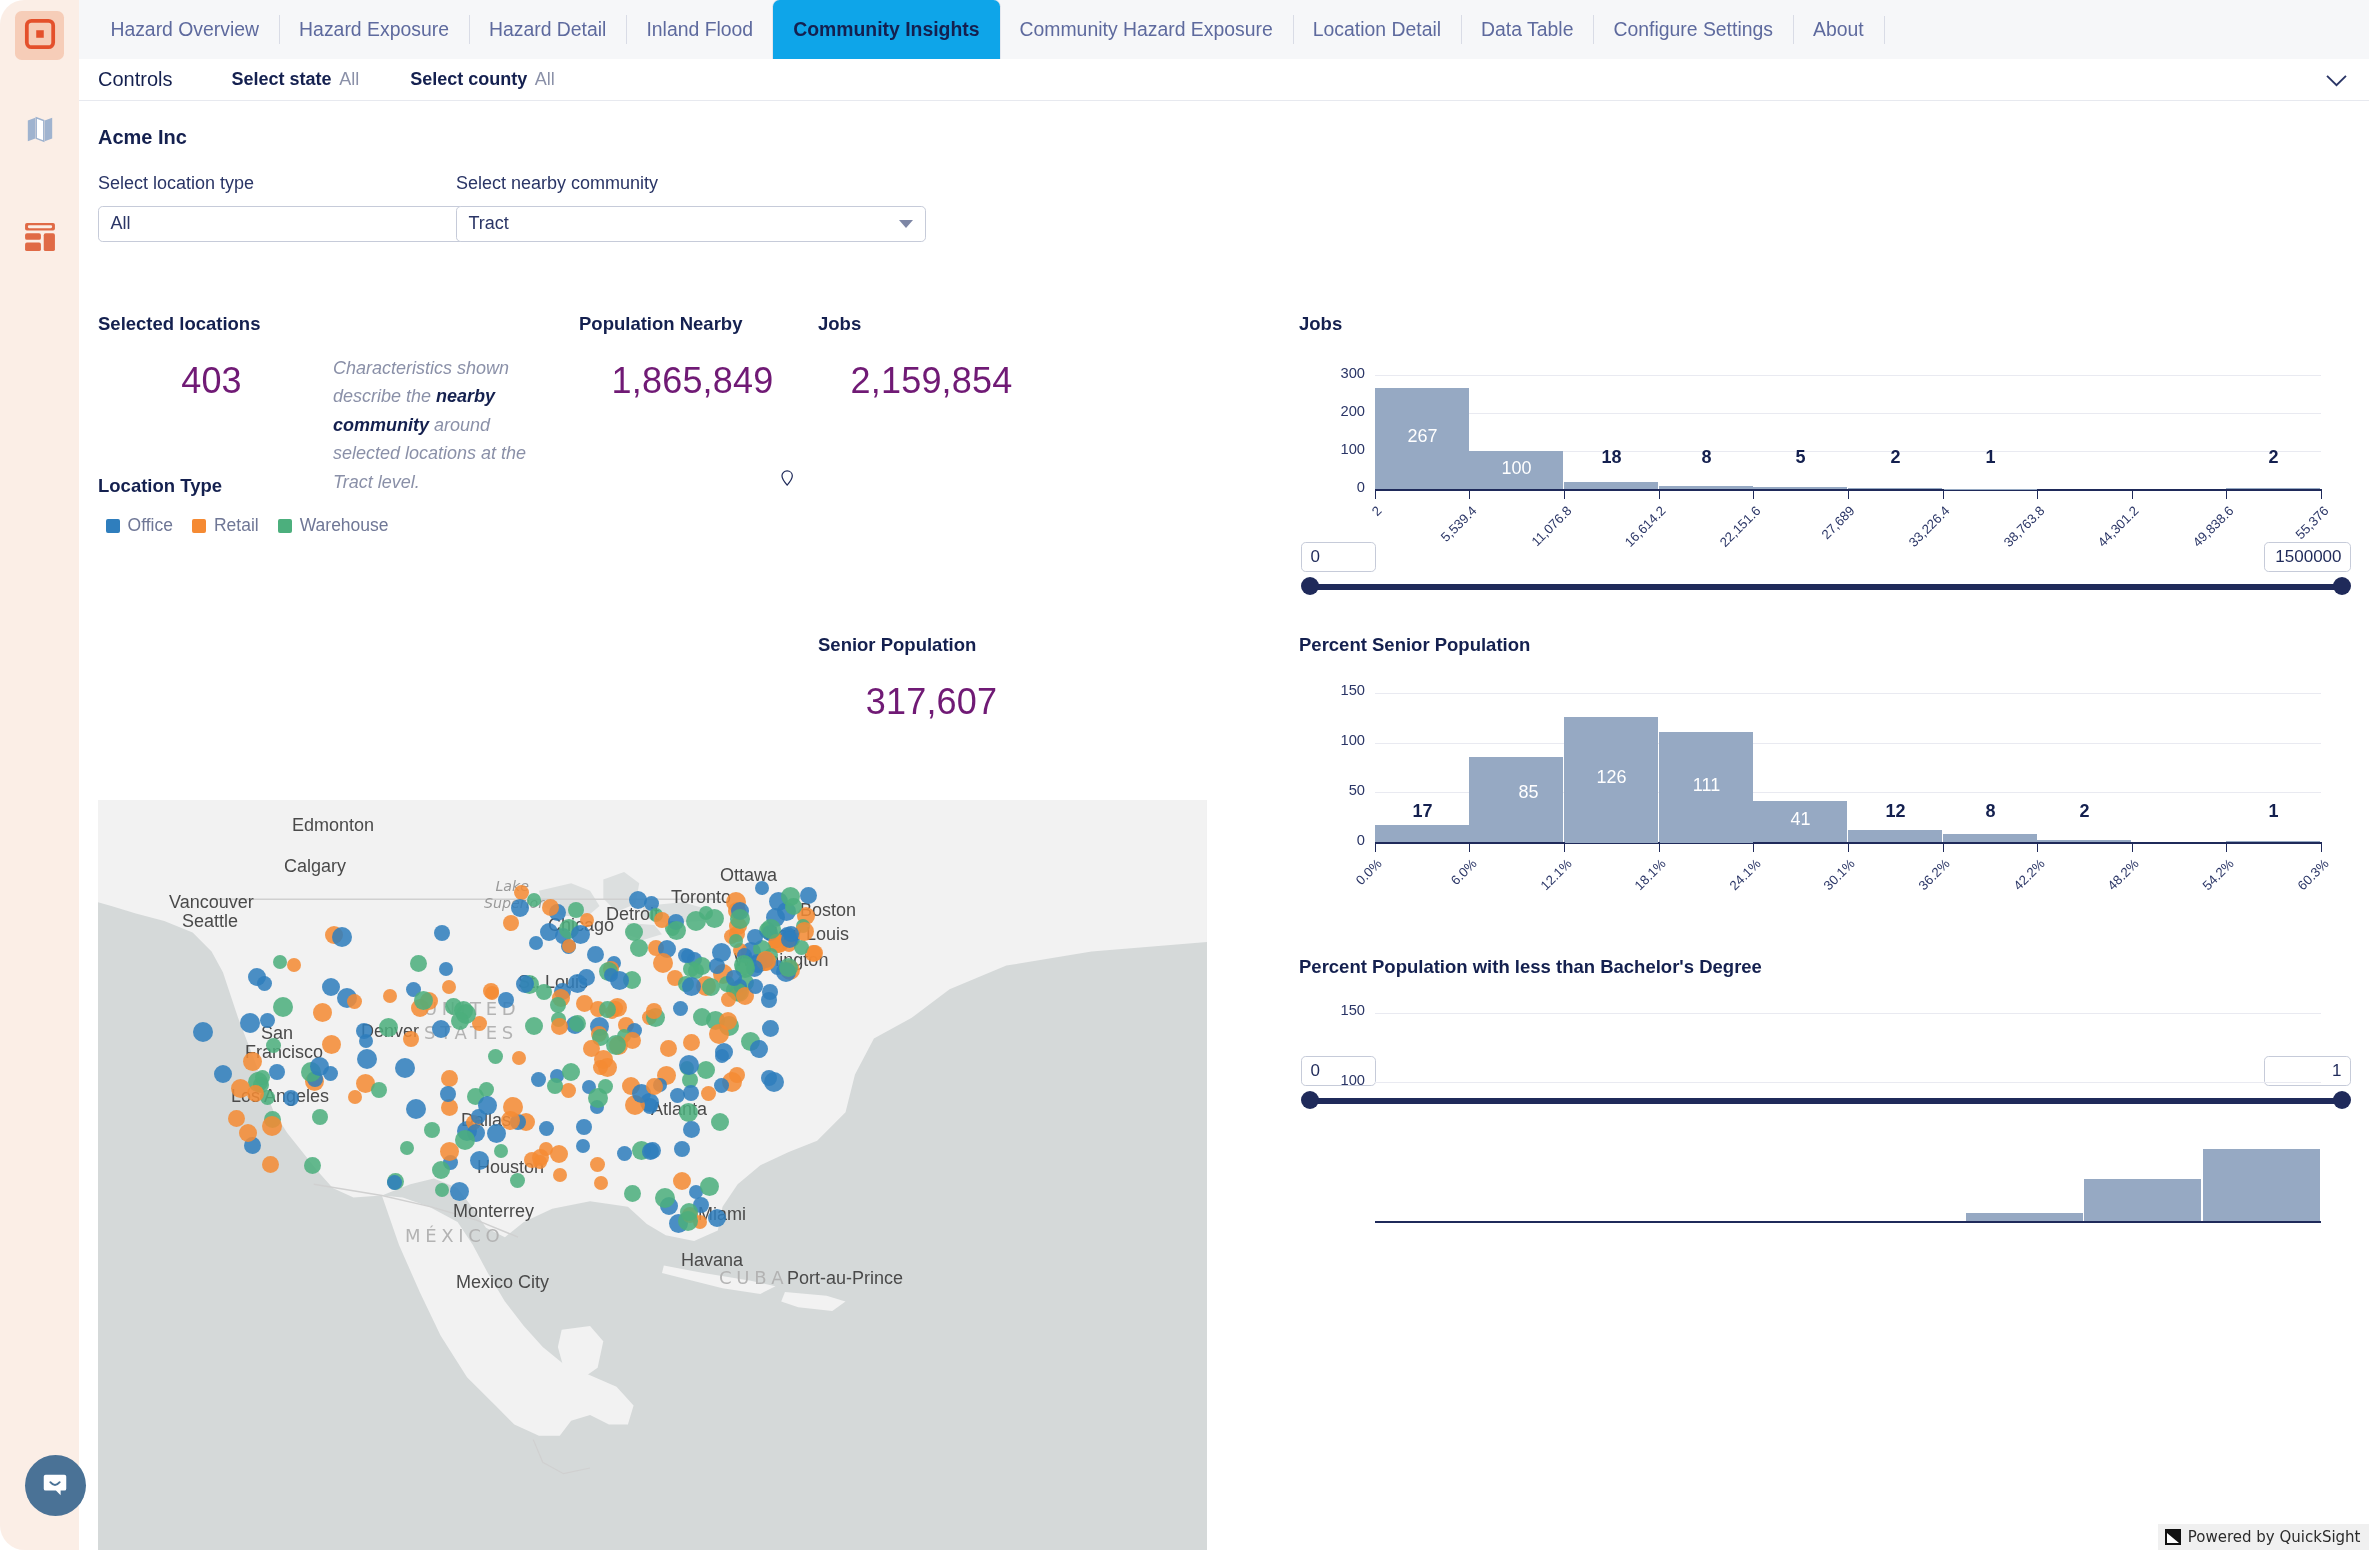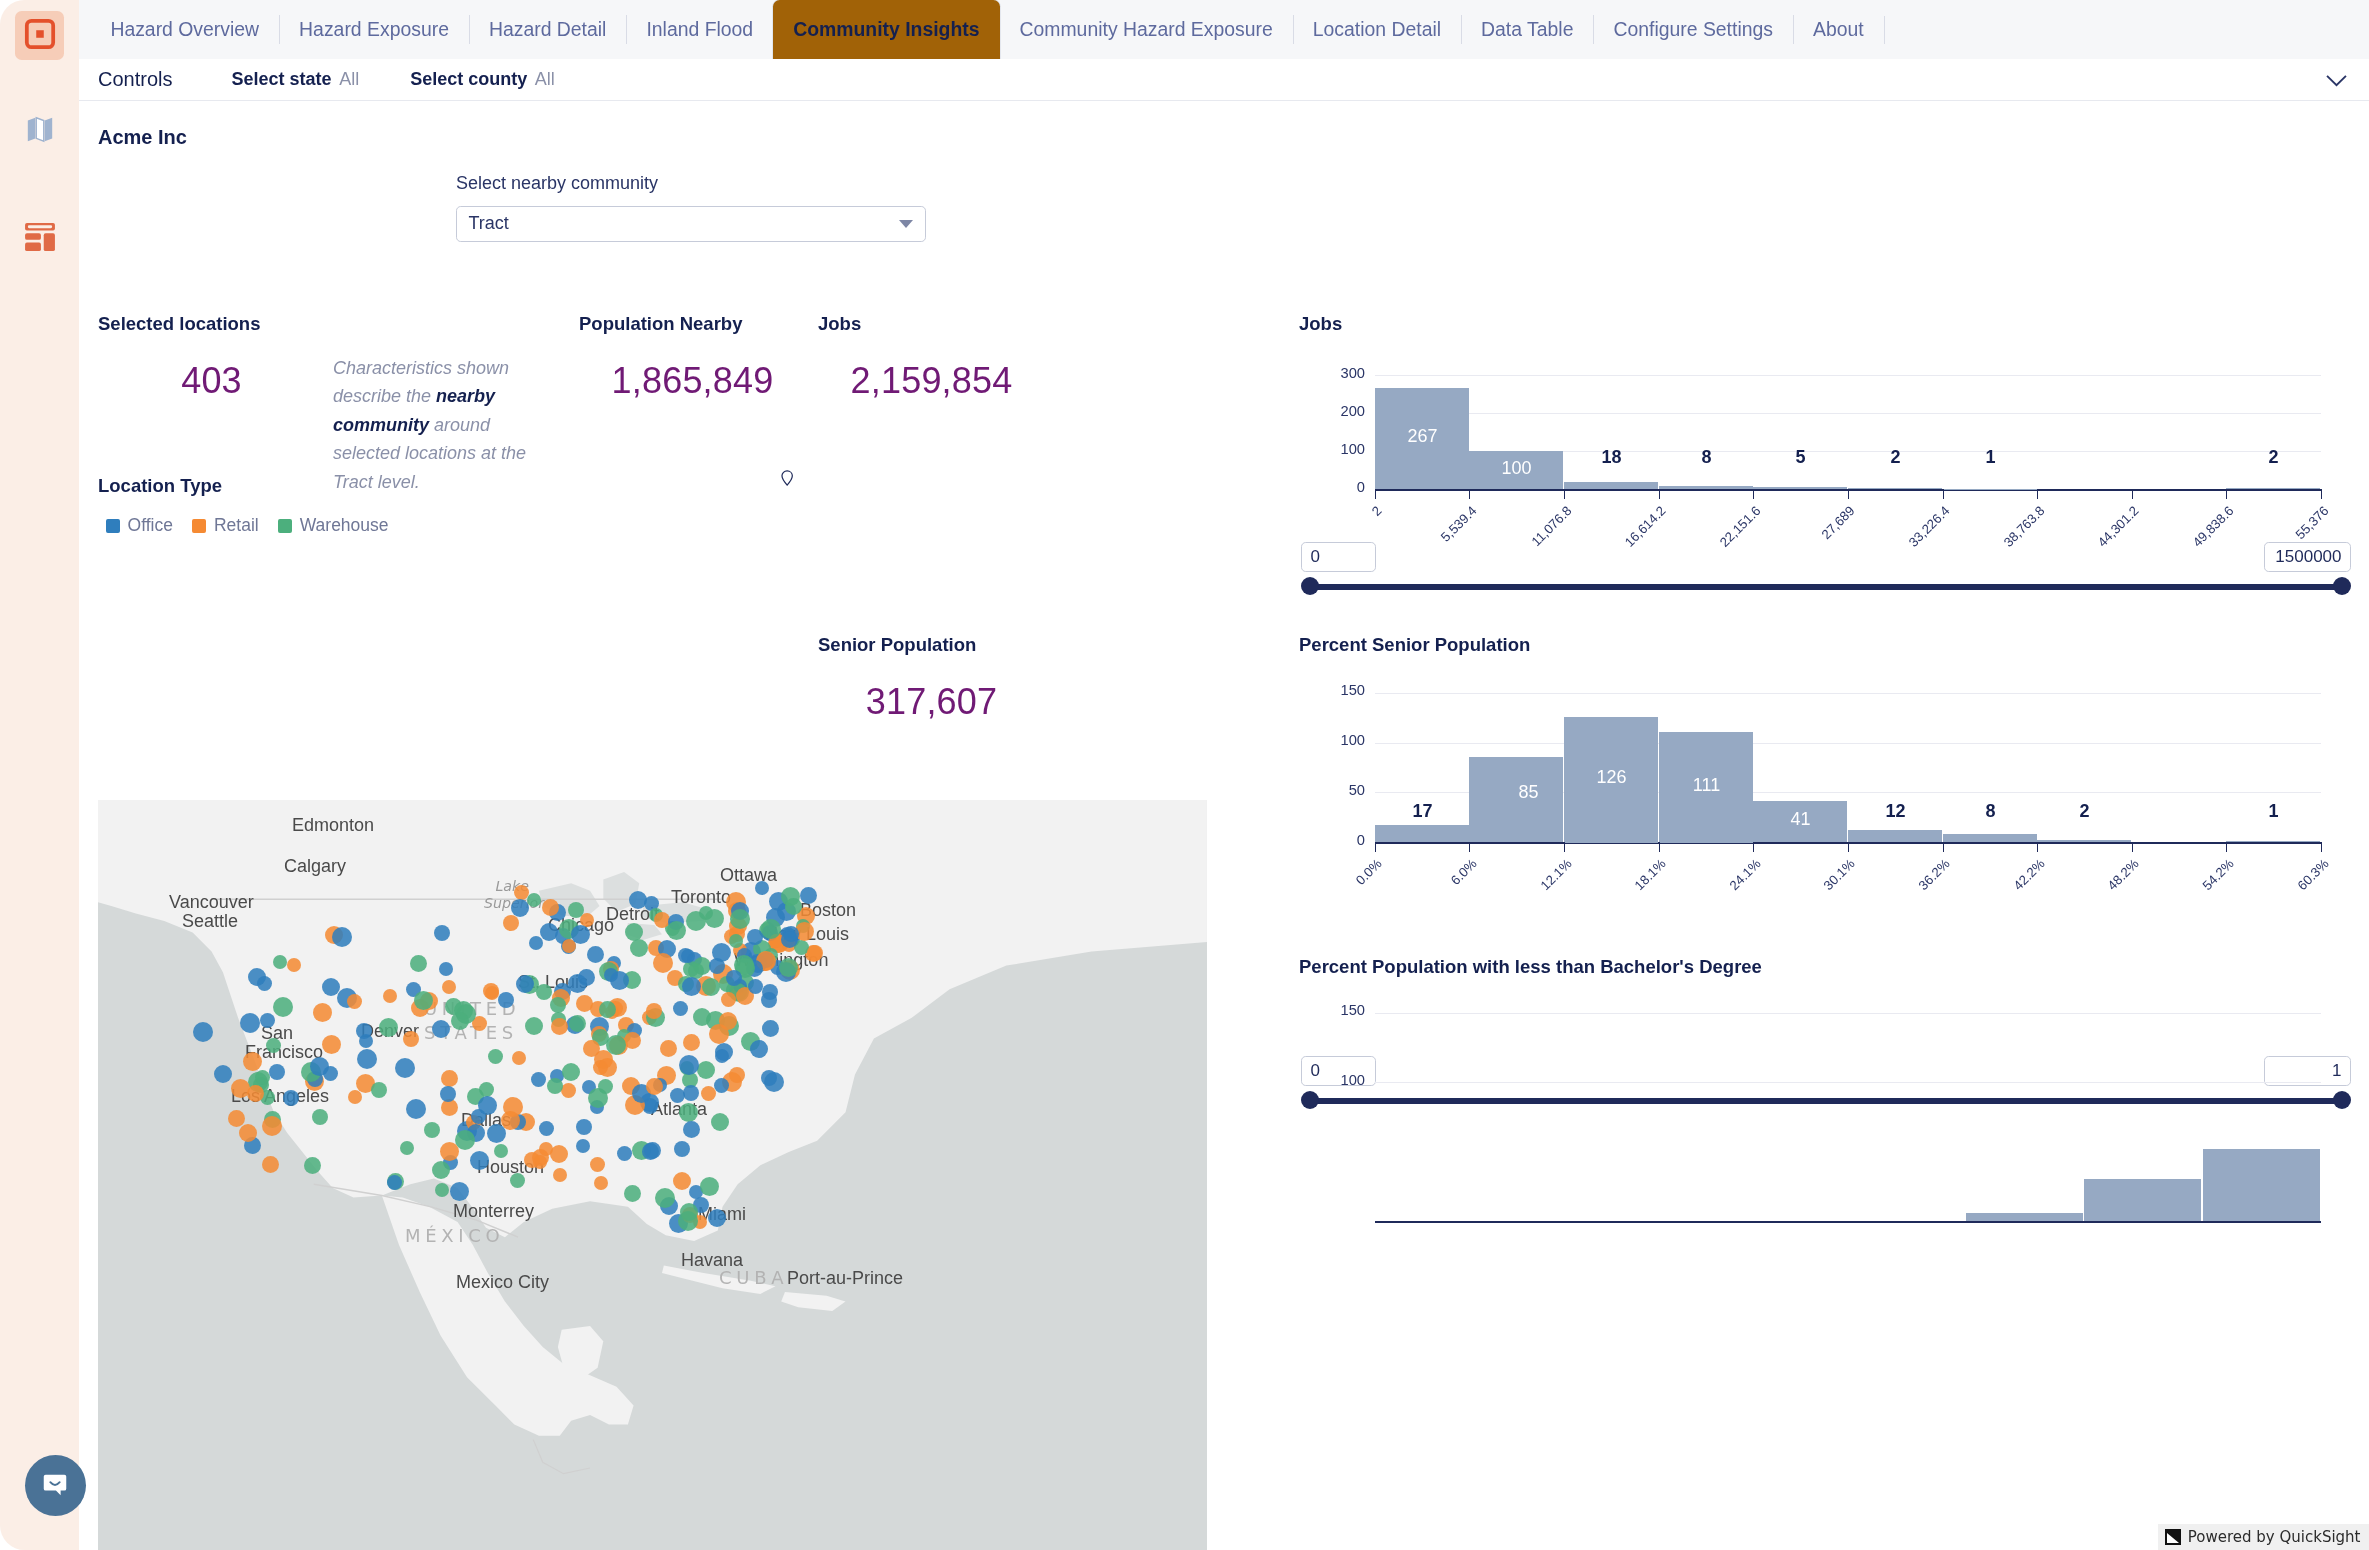--- a/index.html
+++ b/index.html
@@ -38,21 +38,21 @@
     color:#5e6a9e;
     white-space:nowrap;
     position:relative;
     height:59px;
   }
   .tab .sep {
     position:absolute; left:0; top:15px; bottom:15px; width:0.9px; background:#d9dce6;
   }
   .tab:first-child .sep { display:none; }
   .tab.active {
-    background:#a16207;
+    background:#0ea5e9;
     color:#14204f;
     font-weight:bold;
     border-top-left-radius:6.6px; border-top-right-radius:6.6px;
     box-shadow:0 -0.9px 0 #e2e5ec, 0.9px 0 0 #e2e5ec, -0.9px 0 0 #e2e5ec;
     z-index:2;
   }
   .tab-end-sep {
     width:0.9px; margin:15px 0; background:#d9dce6; align-self:center; height:28px;
   }
   
@@ -267,20 +267,27 @@
     <span class="chev">
       <svg width="21" height="12.3" viewBox="0 0 22 13">
           <path d="M1 1 L11 11 L21 1" fill="none" stroke="#2a3566" stroke-width="2"></path>
         </svg>
     </span>
   </div>
 
   <div id="companyTitle">Acme Inc</div>
 
   <div id="selectRow">
+    <div class="field" style="left:19px; top:0;">
+      <div class="lbl">Select location type</div>
+      <div class="sel">
+        <span>All</span>
+        <span class="caret"></span>
+      </div>
+    </div>
     <div class="field" style="left:377px; top:0;">
       <div class="lbl">Select nearby community</div>
       <div class="sel" style="width:470px">
         <span>Tract</span>
         <span class="caret"></span>
       </div>
     </div>
   </div>
 
   <div style="position:absolute; left:19px; top:254px;">

